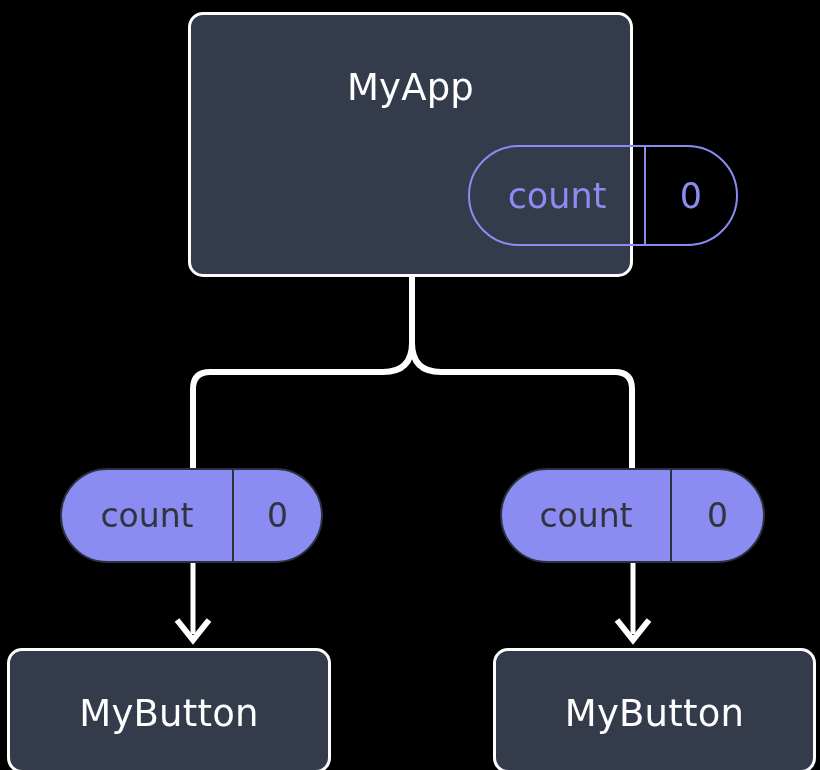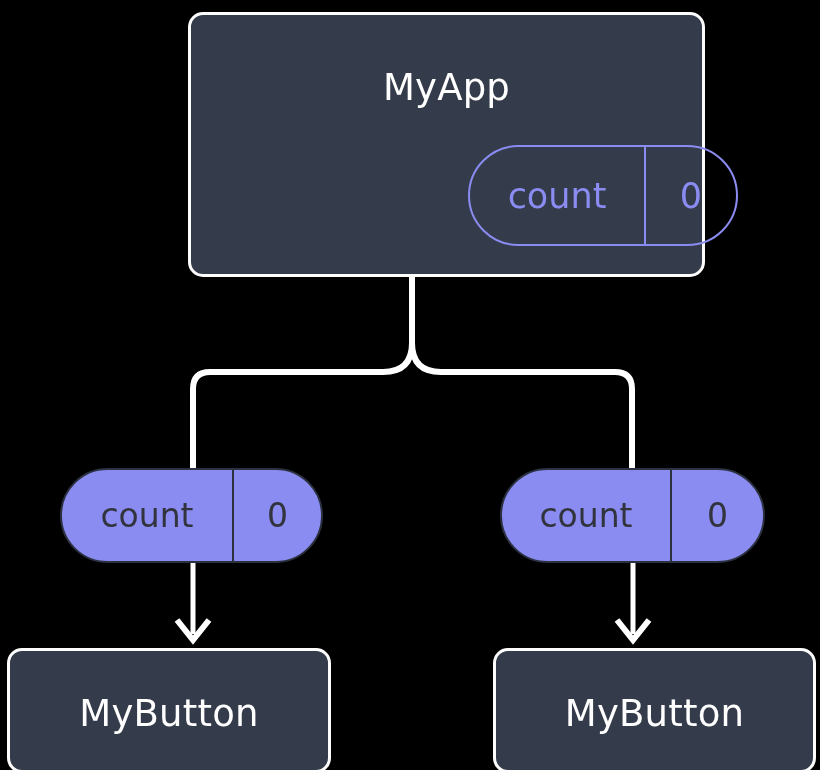--- a/index.html
+++ b/index.html
@@ -33,21 +33,21 @@
   .node-card {
     position: absolute;
     box-sizing: border-box;
     background: #343b4a;
     border: 3px solid #fdfdfd;
     border-radius: 15px;
   }
   .node-card.root {
     left: 188px;
     top: 12px;
-    width: 517px;
+    width: 445px;
     height: 265px;
   }
   .node-card.leaf-left {
     left: 7px;
     top: 648px;
     width: 324px;
     height: 125px;
   }
   .node-card.leaf-right {
     left: 493px;

